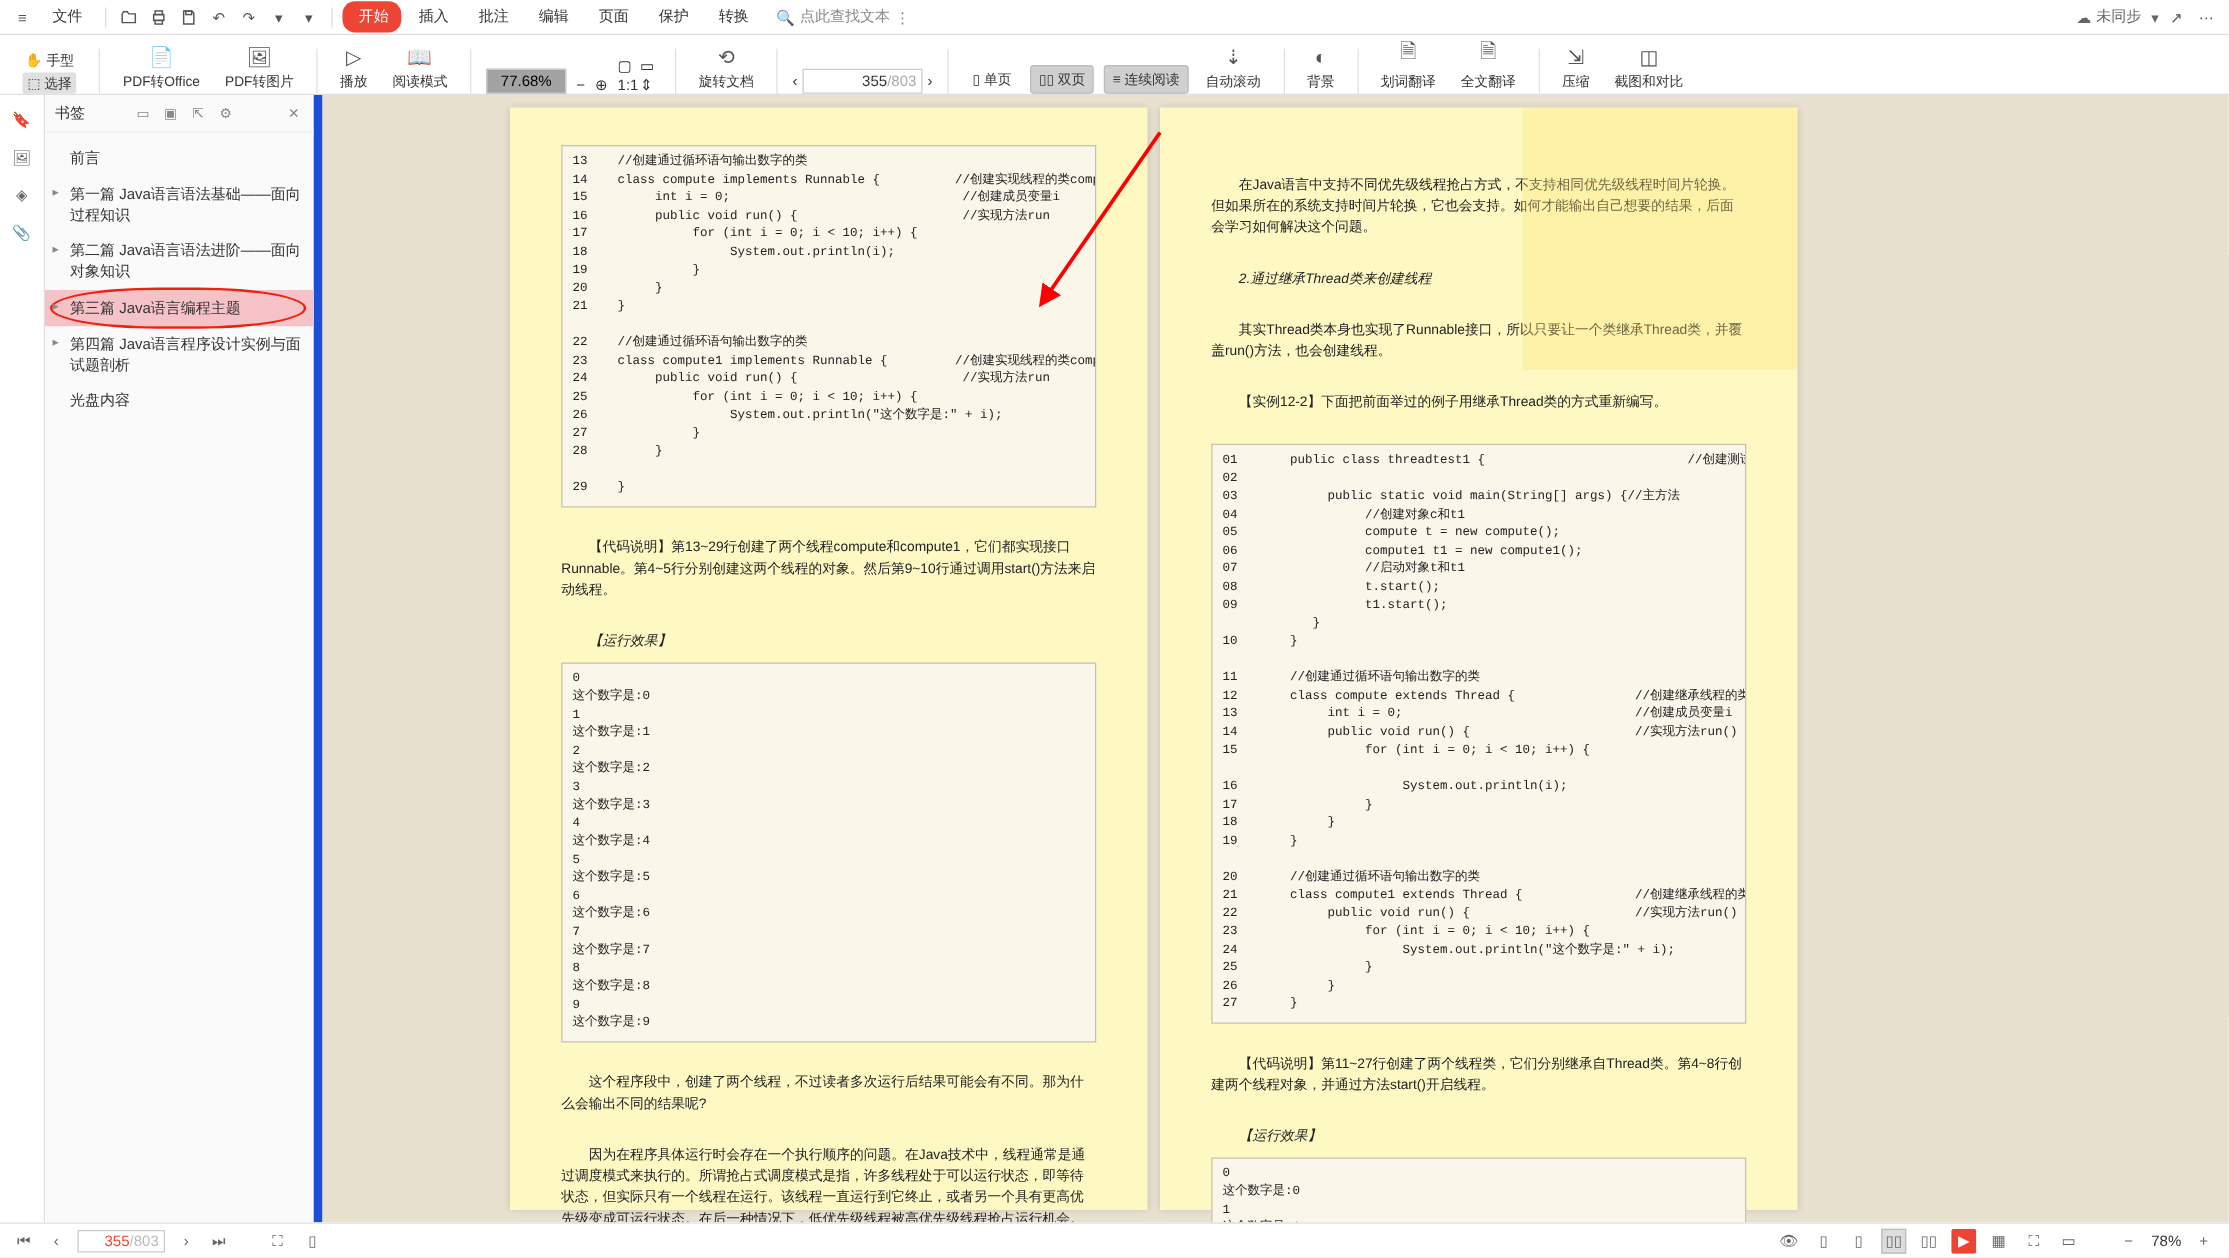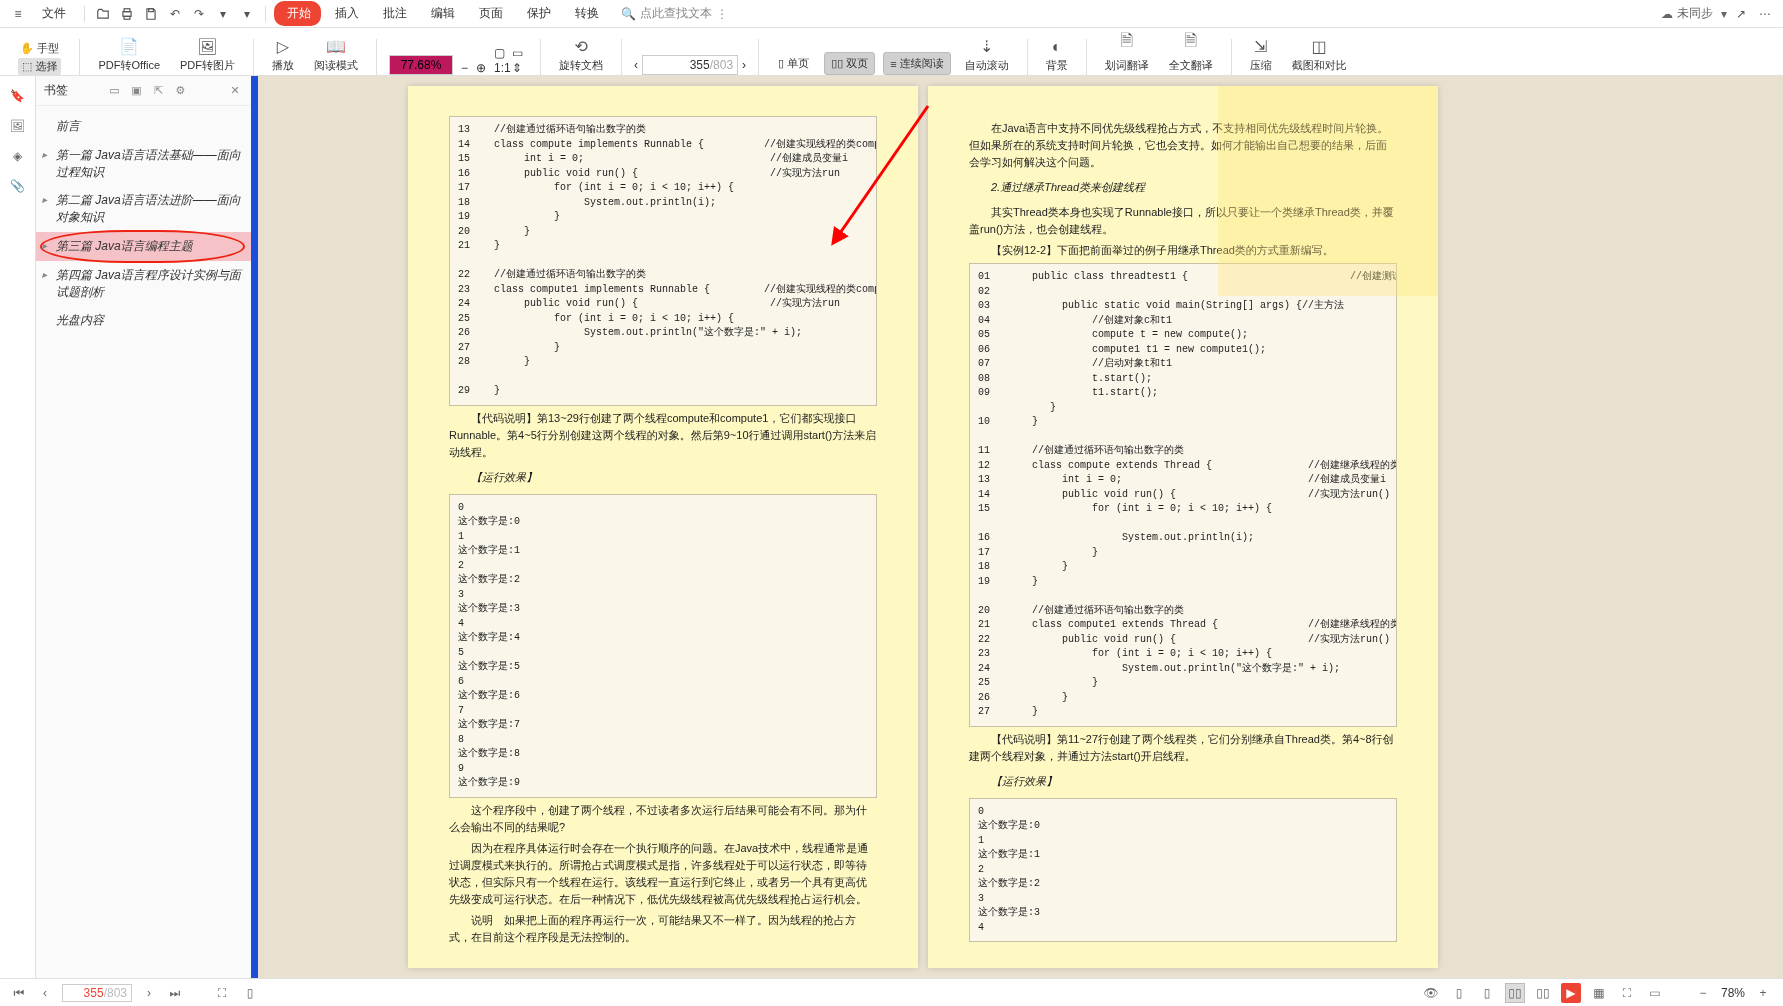--- a/index.html
+++ b/index.html
@@ -15,51 +15,51 @@
   .menubar .spacer { flex:1; }
   .menubar .sync { display:flex; align-items:center; gap:4px; color:#666; }
 
   
   .toolbar { height:48px; display:flex; align-items:flex-end; border-bottom:1px solid #e0e0e0; padding:0 12px; gap:8px; }
   .toolgrp { display:flex; flex-direction:column; align-items:center; gap:2px; padding:0 6px; }
   .tbtn { display:flex; flex-direction:column; align-items:center; gap:2px; padding:2px 6px; cursor:pointer; }
   .tbtn .ico { font-size:16px; color:#555; }
   .tbtn .txt { font-size:11px; color:#333; white-space:nowrap; }
   .vsep { width:1px; height:36px; background:#e0e0e0; margin:0 4px; }
-  .zoombox { border:1px solid #ccc; padding:2px 4px; font-size:12px; width:64px; text-align:center; background:#be185d; }
+  .zoombox { border:1px solid #ccc; padding:2px 4px; font-size:12px; width:64px; text-align:center; background:#a3a3a3; }
   .pagectl { display:flex; align-items:center; gap:4px; }
   .pagectl .pin { border:1px solid #ccc; padding:2px 4px; width:96px; text-align:right; background:#fff; }
   .pagectl .tot { color:#aaa; }
   .viewbtn { padding:3px 6px; border:1px solid transparent; cursor:pointer; font-size:11px; display:flex; align-items:center; gap:3px; }
   .viewbtn.active { background:#d0d0d0; border-color:#bbb; border-radius:3px; }
 
   
   .leftrail { position:absolute; left:0; top:76px; width:36px; bottom:28px; border-right:1px solid #e0e0e0; display:flex; flex-direction:column; align-items:center; gap:10px; padding-top:10px; }
   .leftrail .ritem { width:20px; height:20px; display:flex; align-items:center; justify-content:center; color:#666; cursor:pointer; }
   .leftrail .ritem.active { color:#e43; }
 
   
   .sidebar { position:absolute; left:36px; top:76px; width:222px; bottom:28px; border-right:7px solid #1d4ed8; background:#fafafa; }
   .sbhead { display:flex; align-items:center; padding:6px 8px; border-bottom:1px solid #eee; gap:6px; }
   .sbhead .title { font-size:12px; color:#333; }
   .sbhead .sp { flex:1; }
   .sbhead .hicn { width:16px; height:16px; color:#888; cursor:pointer; display:flex; align-items:center; justify-content:center; font-size:11px; }
   .toc { padding:6px 0; }
-  .tocitem { padding:6px 10px 6px 20px; position:relative; cursor:pointer; font-size:12px; line-height:1.4;font-style:italic; }
+  .tocitem { padding:6px 10px 6px 20px; position:relative; cursor:pointer; font-size:12px; line-height:1.4; }
   .tocitem .arr { position:absolute; left:6px; top:7px; font-size:10px; color:#888; }
   .tocitem.selected { background:#f4c2c7; }
   .tocitem.selected::before { content:""; position:absolute; border:2px solid #e21; border-radius:50%/60%; left:4px; right:6px; top:-2px; bottom:-2px; pointer-events:none; }
 
   
   .content { position:absolute; left:258px; right:0; top:76px; bottom:28px; background:#e8e1d0; overflow:hidden; }
   .page { position:absolute; top:10px; bottom:10px; background:#fef9c3; box-shadow:0 0 6px rgba(0,0,0,.15); padding:30px 41px; font-size:11px; line-height:1.55; color:#222; }
   .page.left { left:150px; width:510px; }
   .page.right { left:670px; width:510px; }
   .codebox { border:1px solid #c9c0a8; background:#faf6ea; padding:6px 8px; font-family:"Consolas","Courier New",monospace; font-size:10px; line-height:1.45; white-space:pre; overflow:hidden; }
-  .para { text-indent:2em; margin:4px 0; }
+  .para { text-indent:2em; margin:24px 0; }
   .label { margin:8px 0; text-indent:2em;font-style:italic; }
 
   .arrow { position:absolute; pointer-events:none; }
 
   .hlpatch { position:absolute; right:0; top:0; width:220px; height:210px; background:rgba(255,230,120,.35); z-index:5; }
 
   
   .statusbar { position:absolute; left:0; right:0; bottom:0; height:28px; border-top:1px solid #e0e0e0; display:flex; align-items:center; padding:0 10px; gap:8px; background:#fff; }
   .statusbar .navbtn { width:18px; text-align:center; color:#666; cursor:pointer; }
   .statusbar .pagein { border:1px solid #ccc; padding:1px 4px; width:70px; text-align:right; color:#e43; }

